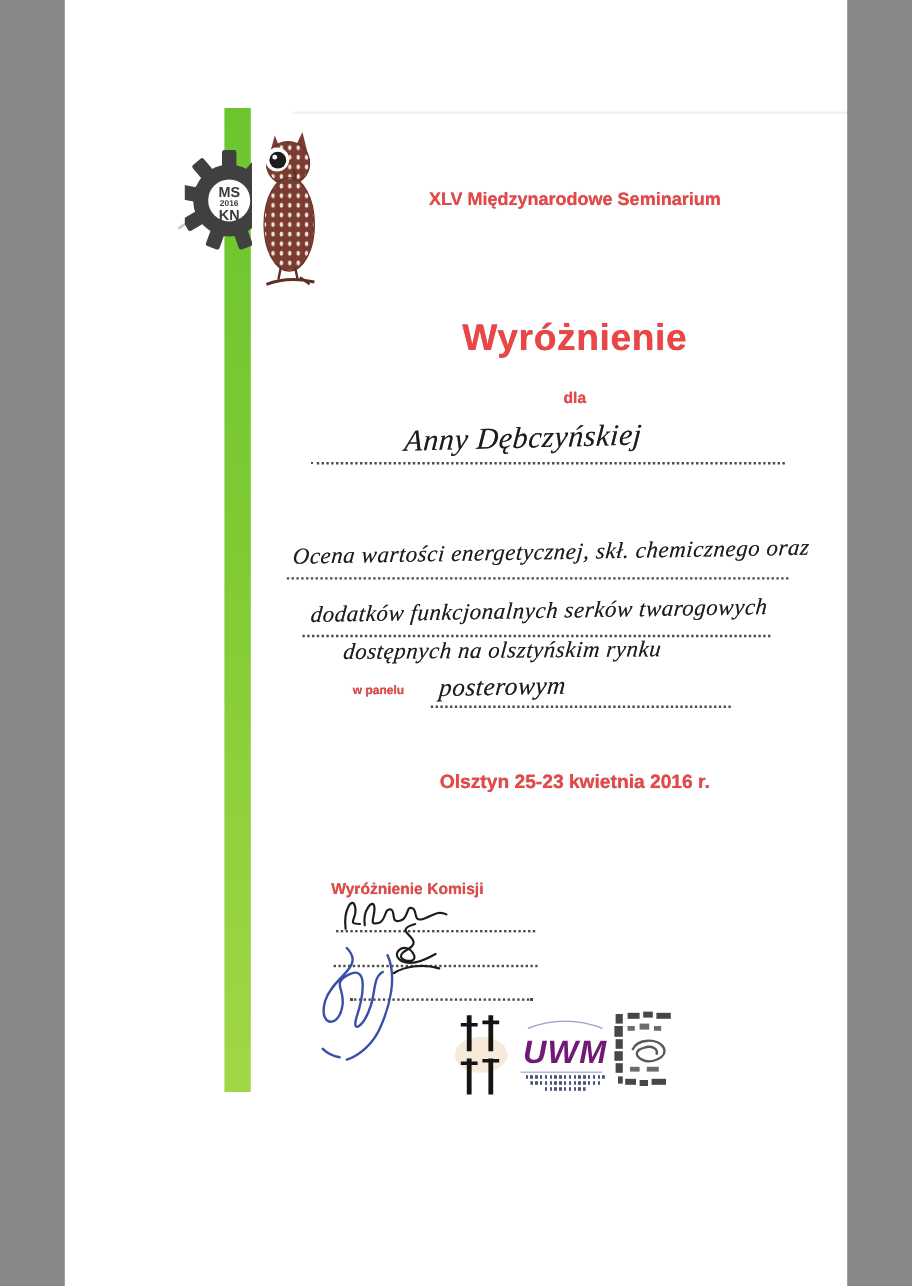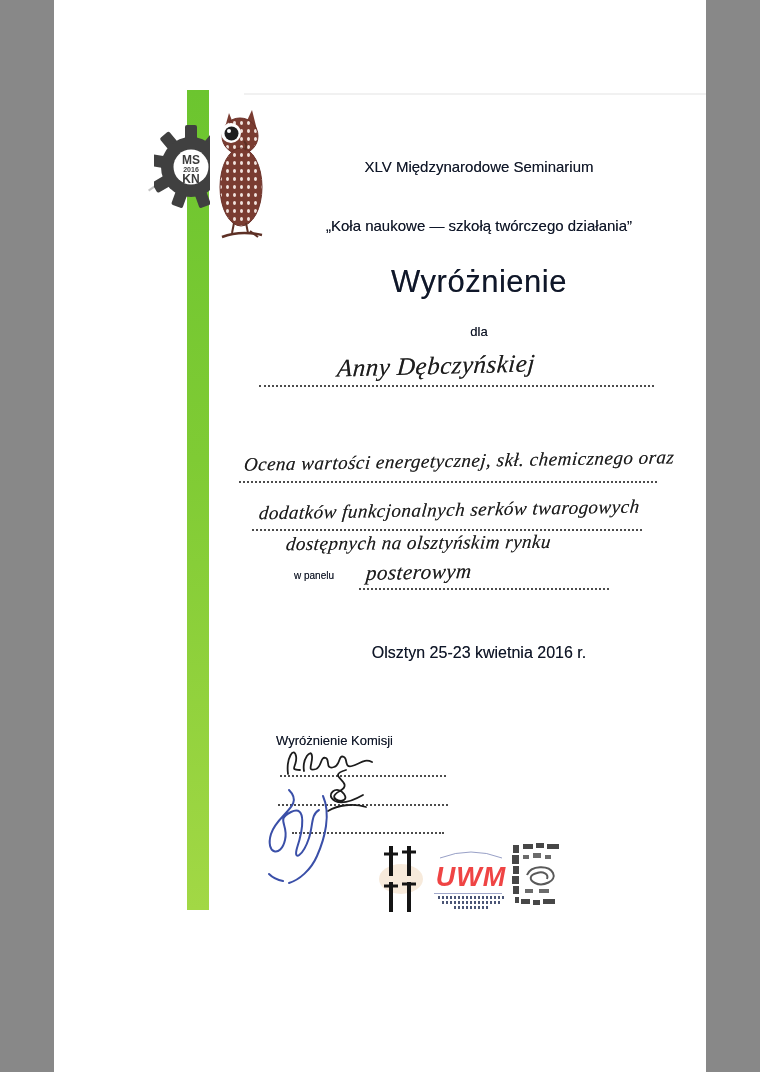--- a/index.html
+++ b/index.html
@@ -3,39 +3,39 @@
 <meta charset="utf-8">
 <style>
   html,body{margin:0;padding:0;background:#888;}
   .page{
     position:relative;width:652px;height:1072px;margin:0 auto;
     background:#ffffff;overflow:hidden;
     font-family:"Liberation Sans",sans-serif;
   }
   .abs{position:absolute;}
   .print{
-    font-family:"Liberation Sans",sans-serif;font-weight:normal;color:#0f172a;
+    font-family:"Liberation Sans",sans-serif;font-weight:bold;color:#ef4444;
     text-shadow:0 0 0.6px rgba(70,70,70,.75);
   }
   .center{text-align:center;}
   .hand{
     font-family:"Liberation Serif",serif;font-style:italic;color:#1d1d1d;
     white-space:nowrap;letter-spacing:.5px;
     text-shadow:0 0 .4px rgba(20,20,20,.6);
   }
   .dotline{border-bottom:2px dotted #4c4c4c;height:0;}
   .stripe{
     left:133px;top:90px;width:22px;height:820px;
     background:linear-gradient(180deg,#6cc52f 0%,#7fcb34 45%,#a2d845 100%);
   }
   .scan-line{left:190px;top:93px;right:0;height:2px;background:rgba(190,190,190,.22);}
   .smudge{left:96px;top:186px;width:10px;height:8px;border-top:2px solid rgba(150,150,150,.55);transform:rotate(-35deg);}
   .uwm-text{
     font-family:"Liberation Sans",sans-serif;font-weight:bold;font-style:italic;
-    color:#ef4444;font-size:27px;letter-spacing:1px;line-height:1;
+    color:#701a75;font-size:27px;letter-spacing:1px;line-height:1;
   }
   .cap-bar{height:3px;margin:2px auto 0;background:repeating-linear-gradient(90deg,#4a5576 0 2px,transparent 2px 4px);}
   .uwm-rule{height:1px;background:rgba(84,96,160,.55);margin-top:2px;}
 </style>
 </head>
 <body>
 
 <div class="page">
 
   <div class="abs stripe"></div>
@@ -81,21 +81,20 @@
         <circle cx="75" cy="28" r="2" fill="#ffffff"></circle>
         <path d="M90,38 q4,4 1,9" stroke="#5d3025" stroke-width="2" fill="none"></path>
         <path d="M80,120 l-2,10 M92,120 l2,10" stroke="#5d3025" stroke-width="2" fill="none"></path>
         <path d="M68,134 q18,-7 40,-2" stroke="#5d3025" stroke-width="2.5" fill="none"></path>
         <path d="M96,128 l8,6" stroke="#5d3025" stroke-width="2" fill="none"></path>
       </g>
     </svg>
   </div>
 
   <div class="abs print center" style="left:190px;top:158px;width:470px;font-size:15px;">XLV Międzynarodowe Seminarium</div>
-  <div class="abs print center" style="left:190px;top:217px;width:470px;font-size:15px;">„Koła naukowe — szkołą twórczego działania”</div>
 
   <div class="abs print center" style="left:190px;top:264px;width:470px;font-size:31px;letter-spacing:.5px;">Wyróżnienie</div>
   <div class="abs print center" style="left:190px;top:324px;width:470px;font-size:13px;">dla</div>
 
   <div class="abs hand" style="left:283px;top:352px;font-size:25px;transform:rotate(-1.5deg) skewX(-6deg);">Anny Dębczyńskiej</div>
   <div class="abs dotline" style="left:205px;top:385px;width:395px;"></div>
 
 
   <div class="abs hand" style="left:190px;top:450px;font-size:19px;transform:rotate(-1deg) skewX(-6deg);">Ocena wartości energetycznej, skł. chemicznego oraz</div>
   <div class="abs dotline" style="left:185px;top:481px;width:418px;"></div>

